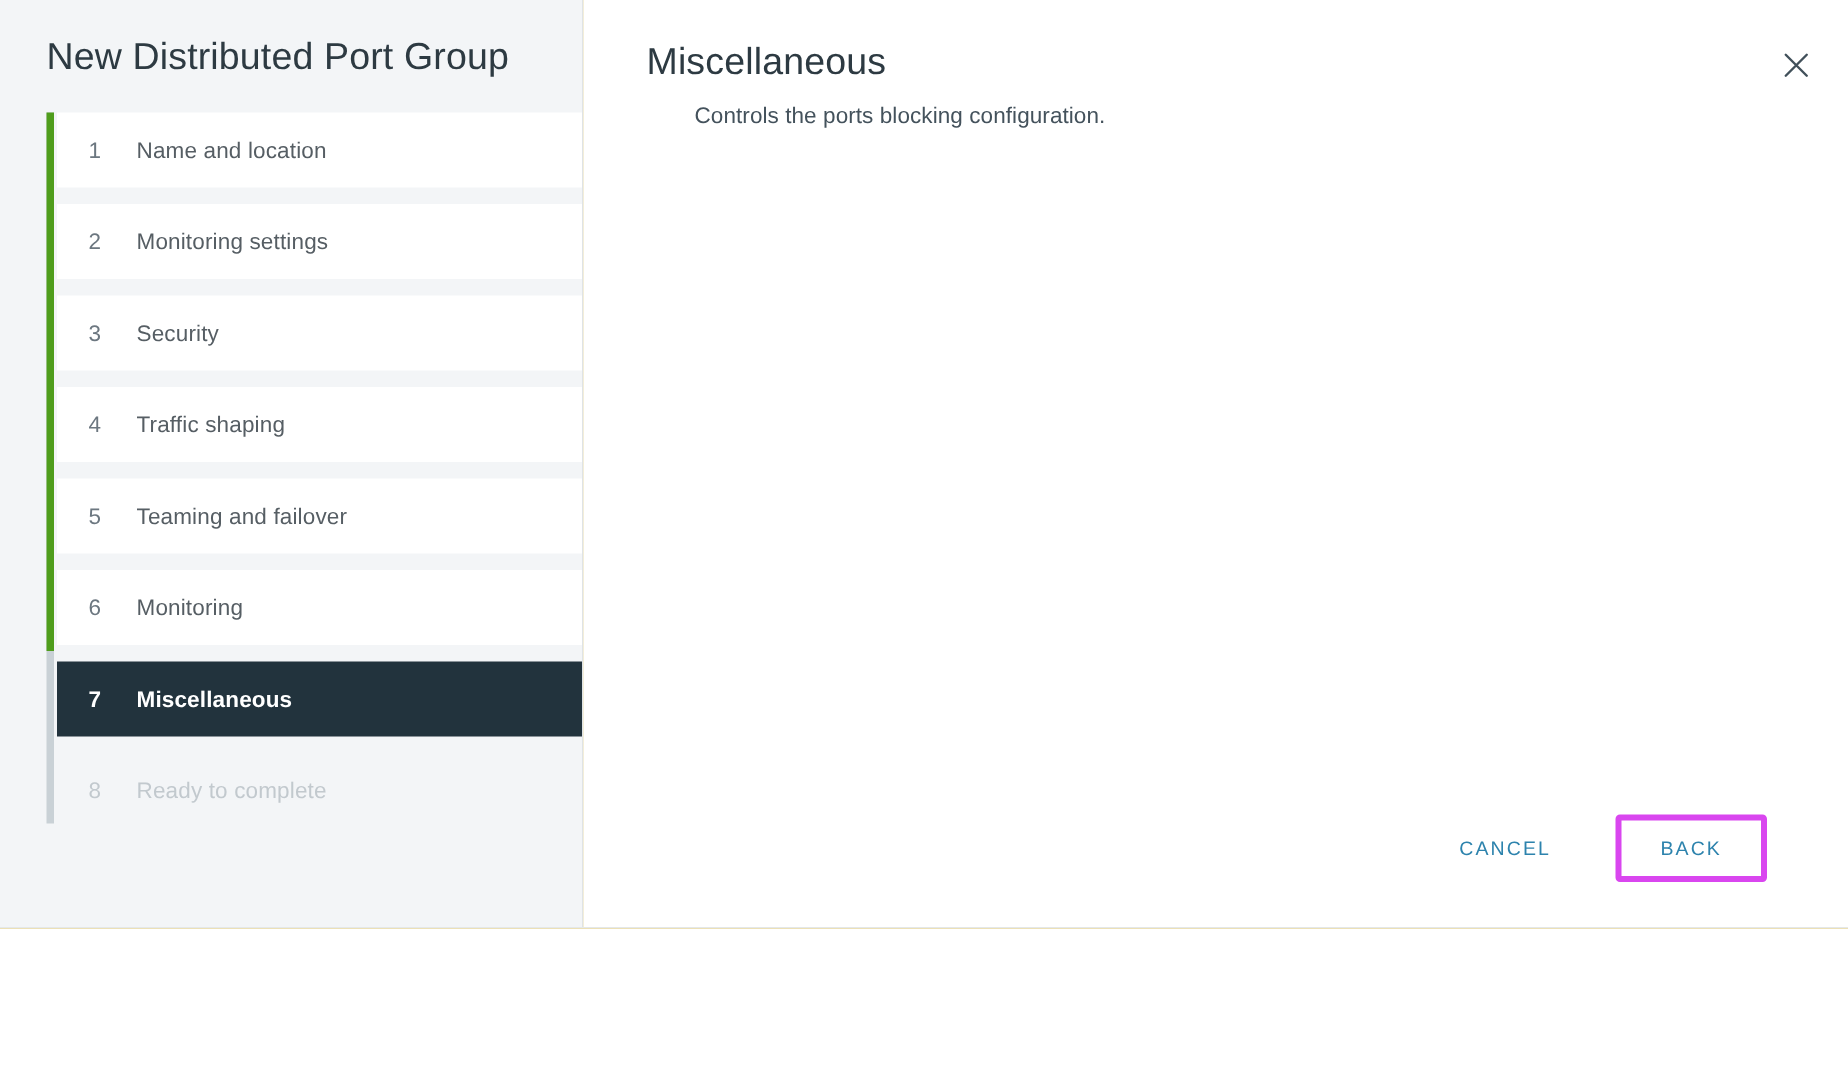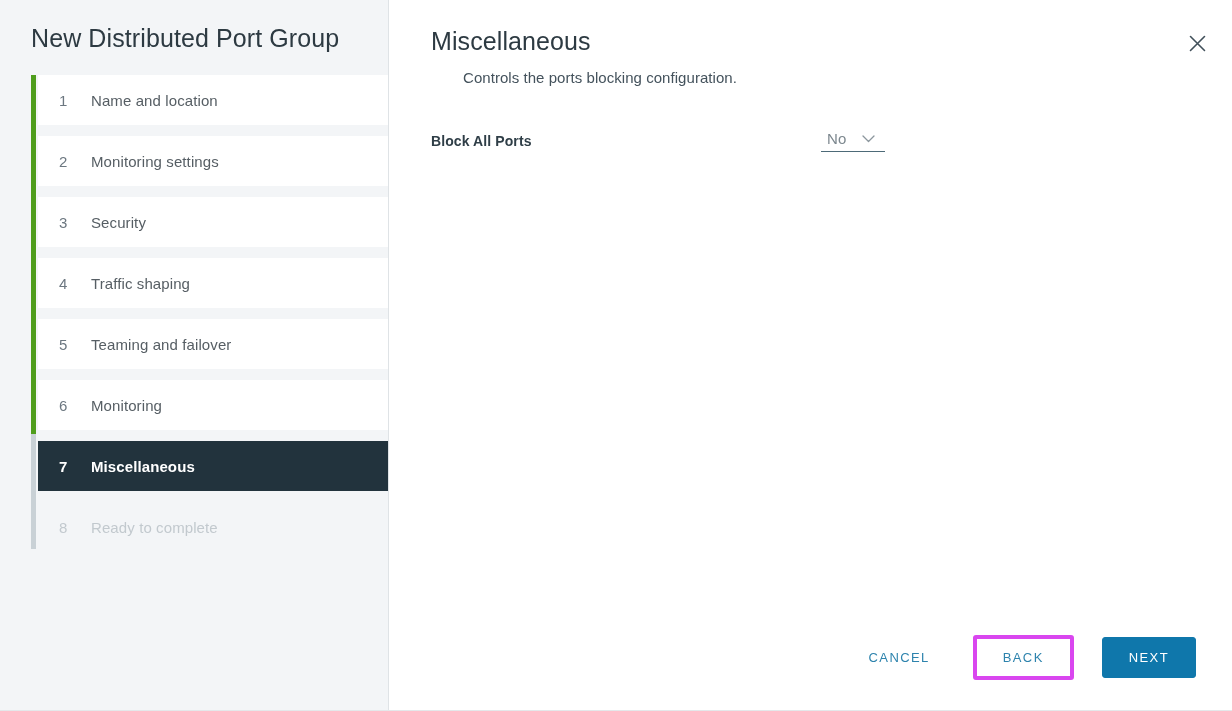--- a/index.html
+++ b/index.html
@@ -10,21 +10,21 @@
     width: 1232px;
     height: 711px;
     background: #ffffff;
     font-family: "Liberation Sans", sans-serif;
     overflow: hidden;
   }
 
   .wizard {
     position: relative;
     width: 1232px;
-    height: 711px;
+    height: 619px;
     display: flex;
     box-sizing: border-box;
     border-bottom: 1px solid #e4e8ea;
     background: #eab308;
   }
 
   
   .sidebar {
     position: relative;
     width: 389px;
@@ -305,35 +305,20 @@
       <svg width="17" height="17" viewBox="0 0 17 17" aria-hidden="true">
         <path d="M1.5 1.5 L15.5 15.5 M15.5 1.5 L1.5 15.5" stroke="#41505a" stroke-width="1.6" stroke-linecap="round" fill="none"></path>
       </svg>
     </div>
 
     <div class="content-head">
       <div class="page-title">Miscellaneous</div>
       <div class="page-subtitle">Controls the ports blocking configuration.</div>
     </div>
 
-    <div class="form-area">
-      <div class="form-row">
-        <div class="form-label">Block All Ports</div>
-
-        <div class="select-wrap">
-          <span class="select-value">No</span>
-          <span class="select-caret">
-            <svg width="13" height="8" viewBox="0 0 13 8" aria-hidden="true">
-              <path d="M1 1 L6.5 6.5 L12 1" stroke="#8b969d" stroke-width="1.3" fill="none" stroke-linecap="round" stroke-linejoin="round"></path>
-            </svg>
-          </span>
-        </div>
-      </div>
-    </div>
 
     <div class="footer">
       <button class="btn btn-flat">CANCEL</button>
       <button class="btn btn-outline">BACK</button>
-      <button class="btn btn-primary">NEXT</button>
     </div>
 
   </div>
 </div>
 
 </body></html>

